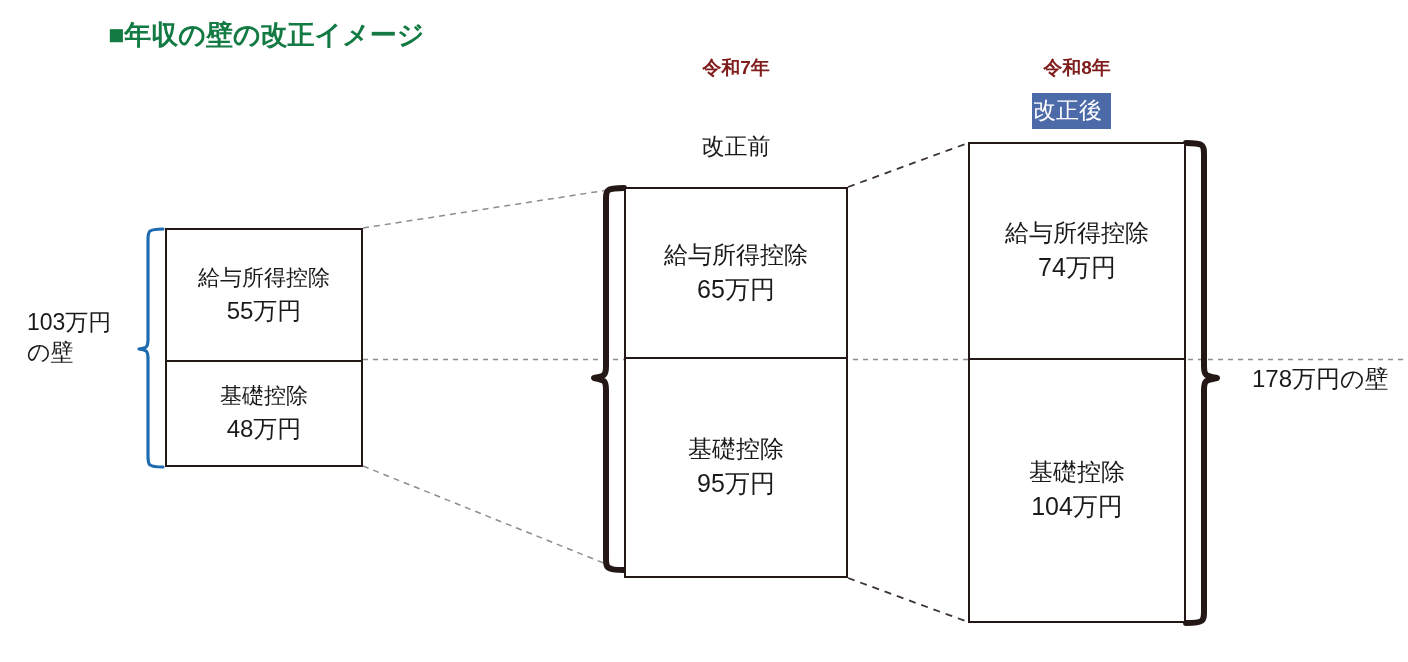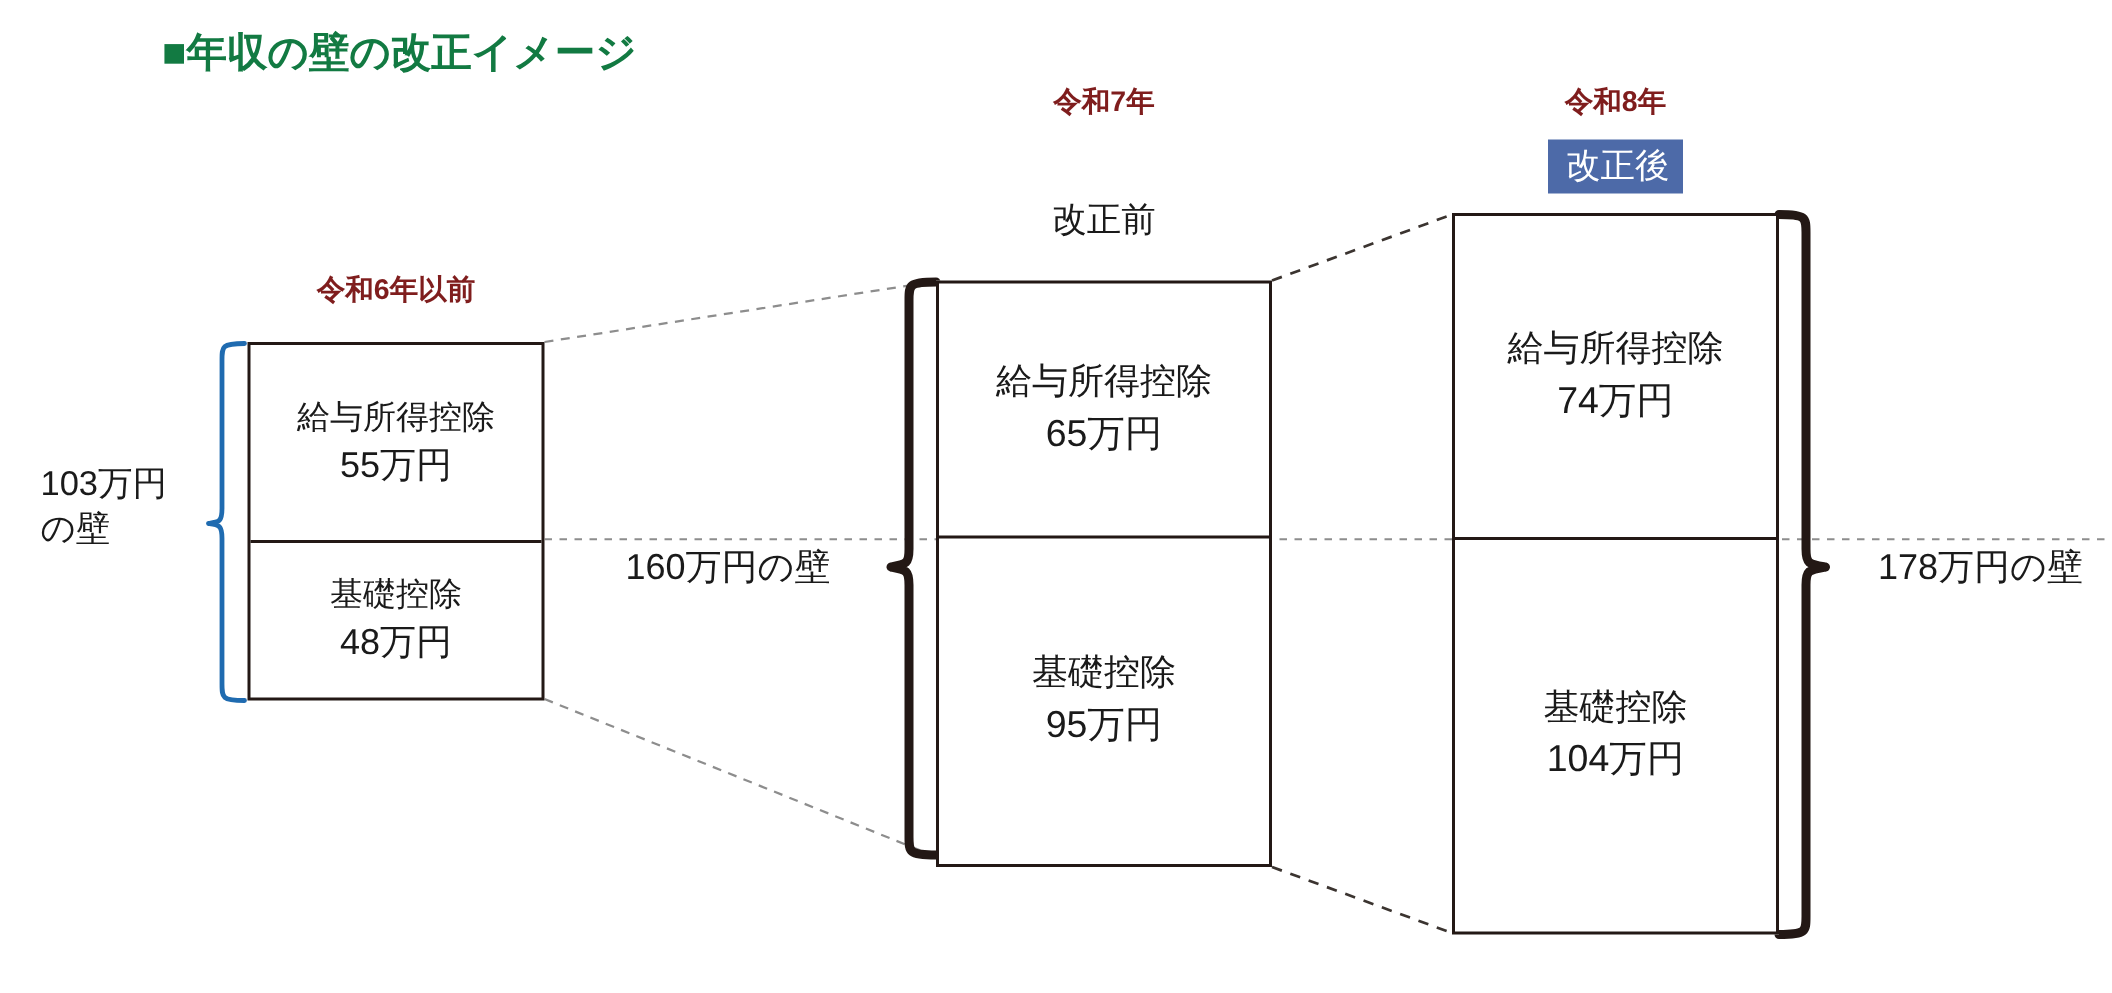--- a/index.html
+++ b/index.html
@@ -51,21 +51,21 @@
   .stage-label {
     position: absolute;
     font-size: 23px;
     color: #1a1a1a;
     text-align: center;
     white-space: nowrap;
   }
   .stage-label.highlight {
     color: #ffffff;
     background: #4d6aa8;
-    padding: 2px 9px 3px 12px;
+    padding: 2px 9px 3px 1px;
   }
 
   
   .stack {
     position: absolute;
     border: 2.5px solid #231815;
     box-sizing: border-box;
     background: #ffffff;
   }
   .cell {
@@ -156,21 +156,20 @@
 
     <path d="M 1186 143
              C 1204 143 1204 145 1204 155
              L 1204 366
              C 1204 376 1206 376 1217 378
              C 1206 380 1204 380 1204 390
              L 1204 611
              C 1204 621 1204 623 1186 623" fill="none" stroke="#231815" stroke-width="6" stroke-linecap="round" stroke-linejoin="round"></path>
   </svg>
 
-  <div class="era-label" style="left:165px; top:180px; width:198px;">令和6年以前</div>
 
   <div class="stack" id="stack-before" style="left:165px; top:228px; width:198px; height:239px;">
     <div class="cell top" style="top:0; height:132px;">
       <div class="line">給与所得控除</div>
       <div class="line amt">55万円</div>
     </div>
     <div class="cell" style="top:132px; height:102px;">
       <div class="line">基礎控除</div>
       <div class="line amt">48万円</div>
     </div>
@@ -188,21 +187,20 @@
     <div class="cell top" style="top:0; height:170px;">
       <div class="line">給与所得控除</div>
       <div class="line amt">65万円</div>
     </div>
     <div class="cell" style="top:170px; height:216px;">
       <div class="line">基礎控除</div>
       <div class="line amt">95万円</div>
     </div>
   </div>
 
-  <div class="wall-label" id="wall-160">160万円の壁</div>
 
   <div class="era-label" style="left:968px; top:55px; width:218px;">令和8年</div>
   <div class="stage-label highlight" style="left:1032px; top:93px;">改正後</div>
 
   <div class="stack" id="stack-reiwa8" style="left:968px; top:142px; width:218px; height:481px;">
     <div class="cell top" style="top:0; height:216px;">
       <div class="line">給与所得控除</div>
       <div class="line amt">74万円</div>
     </div>
     <div class="cell" style="top:216px; height:260px;">

